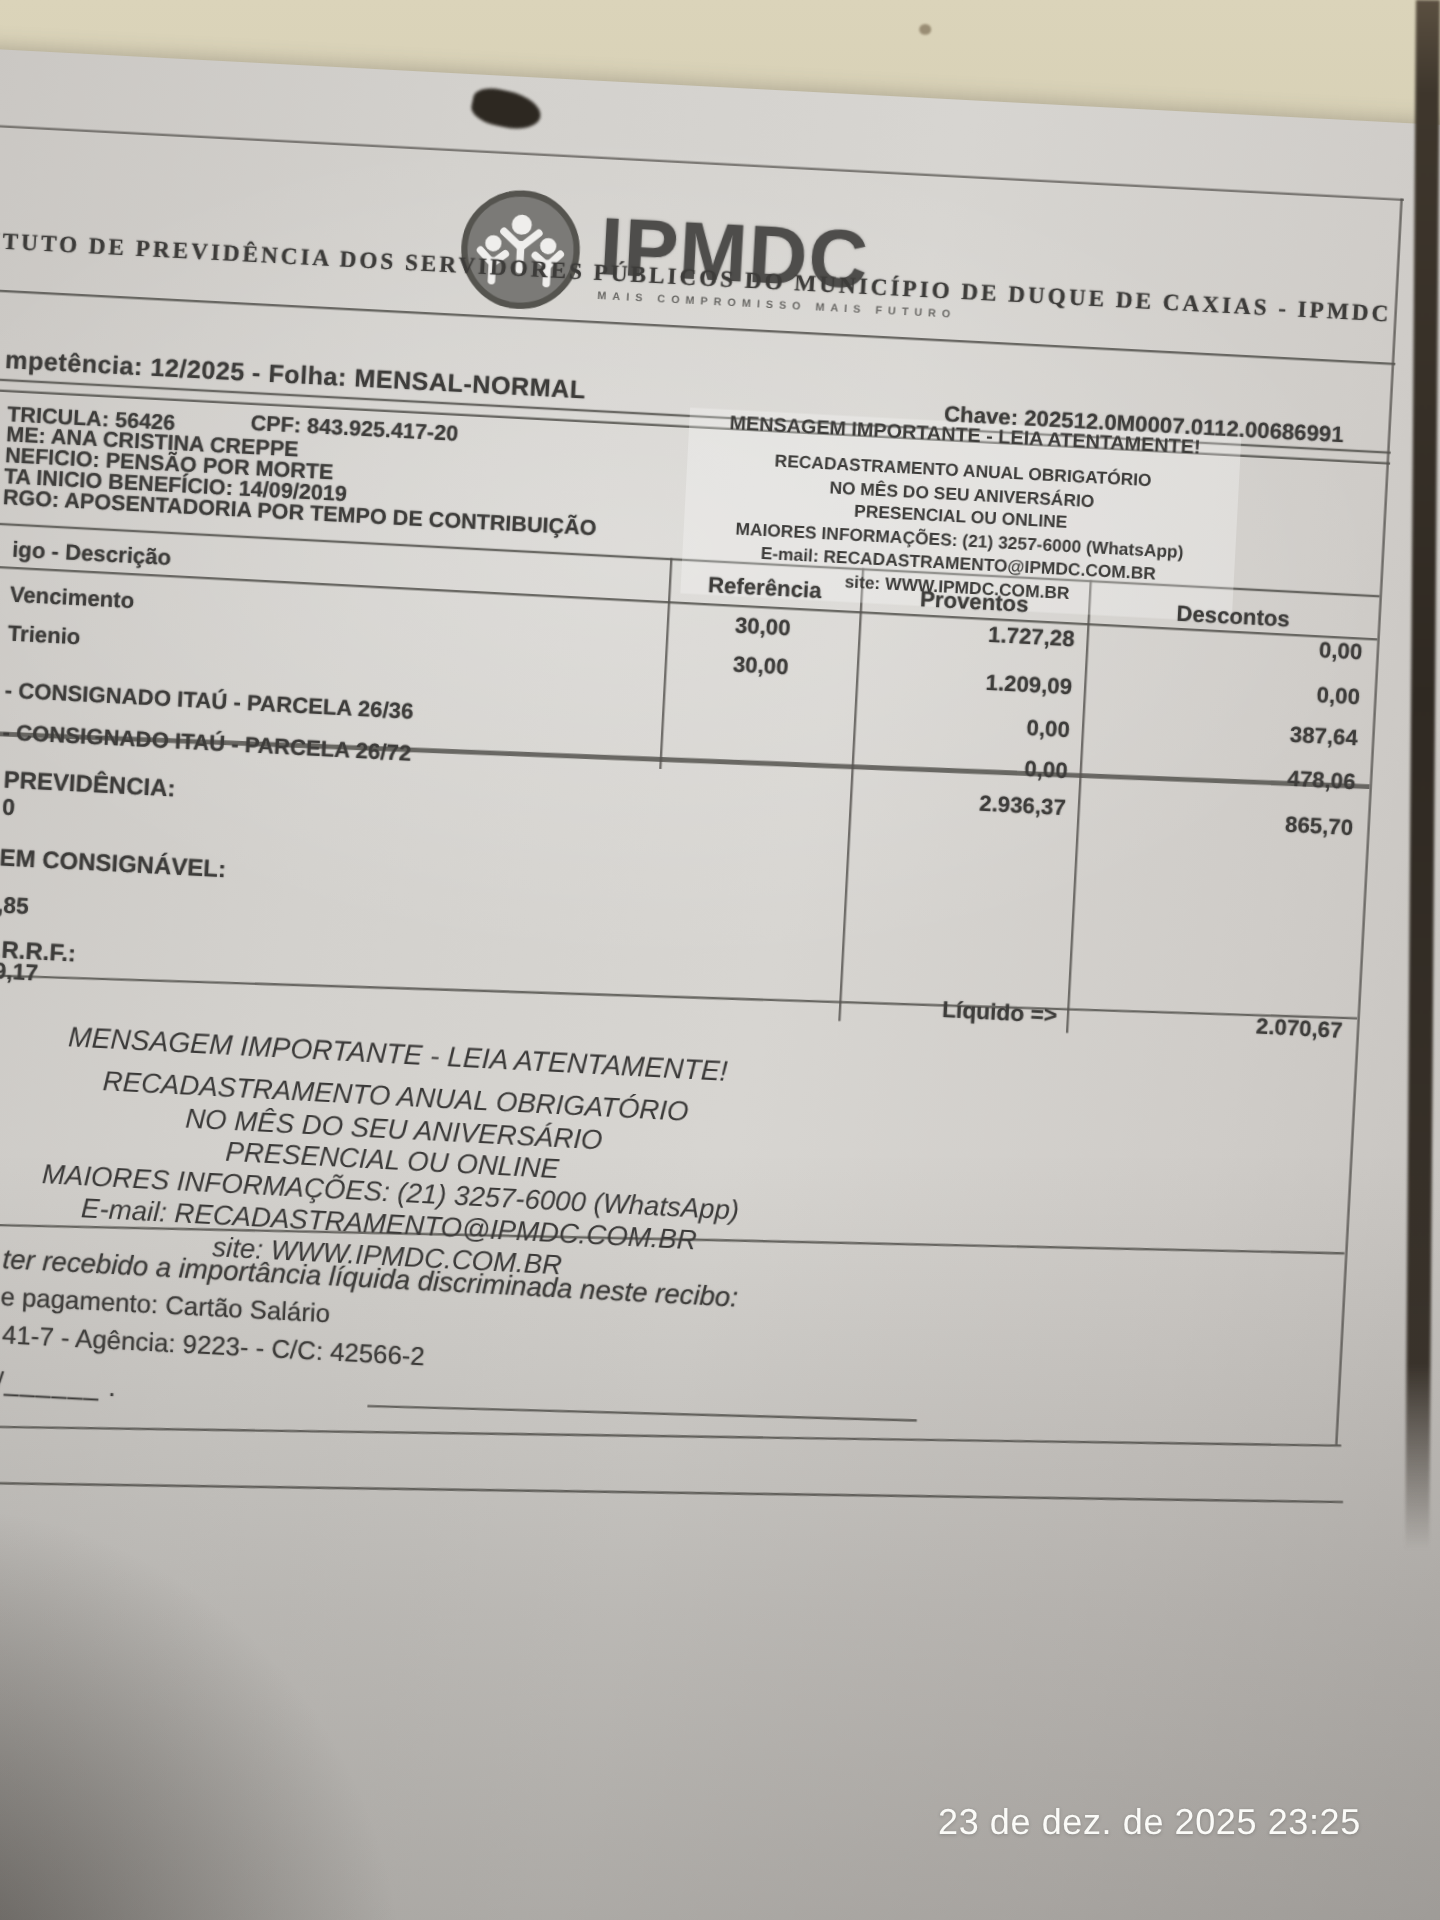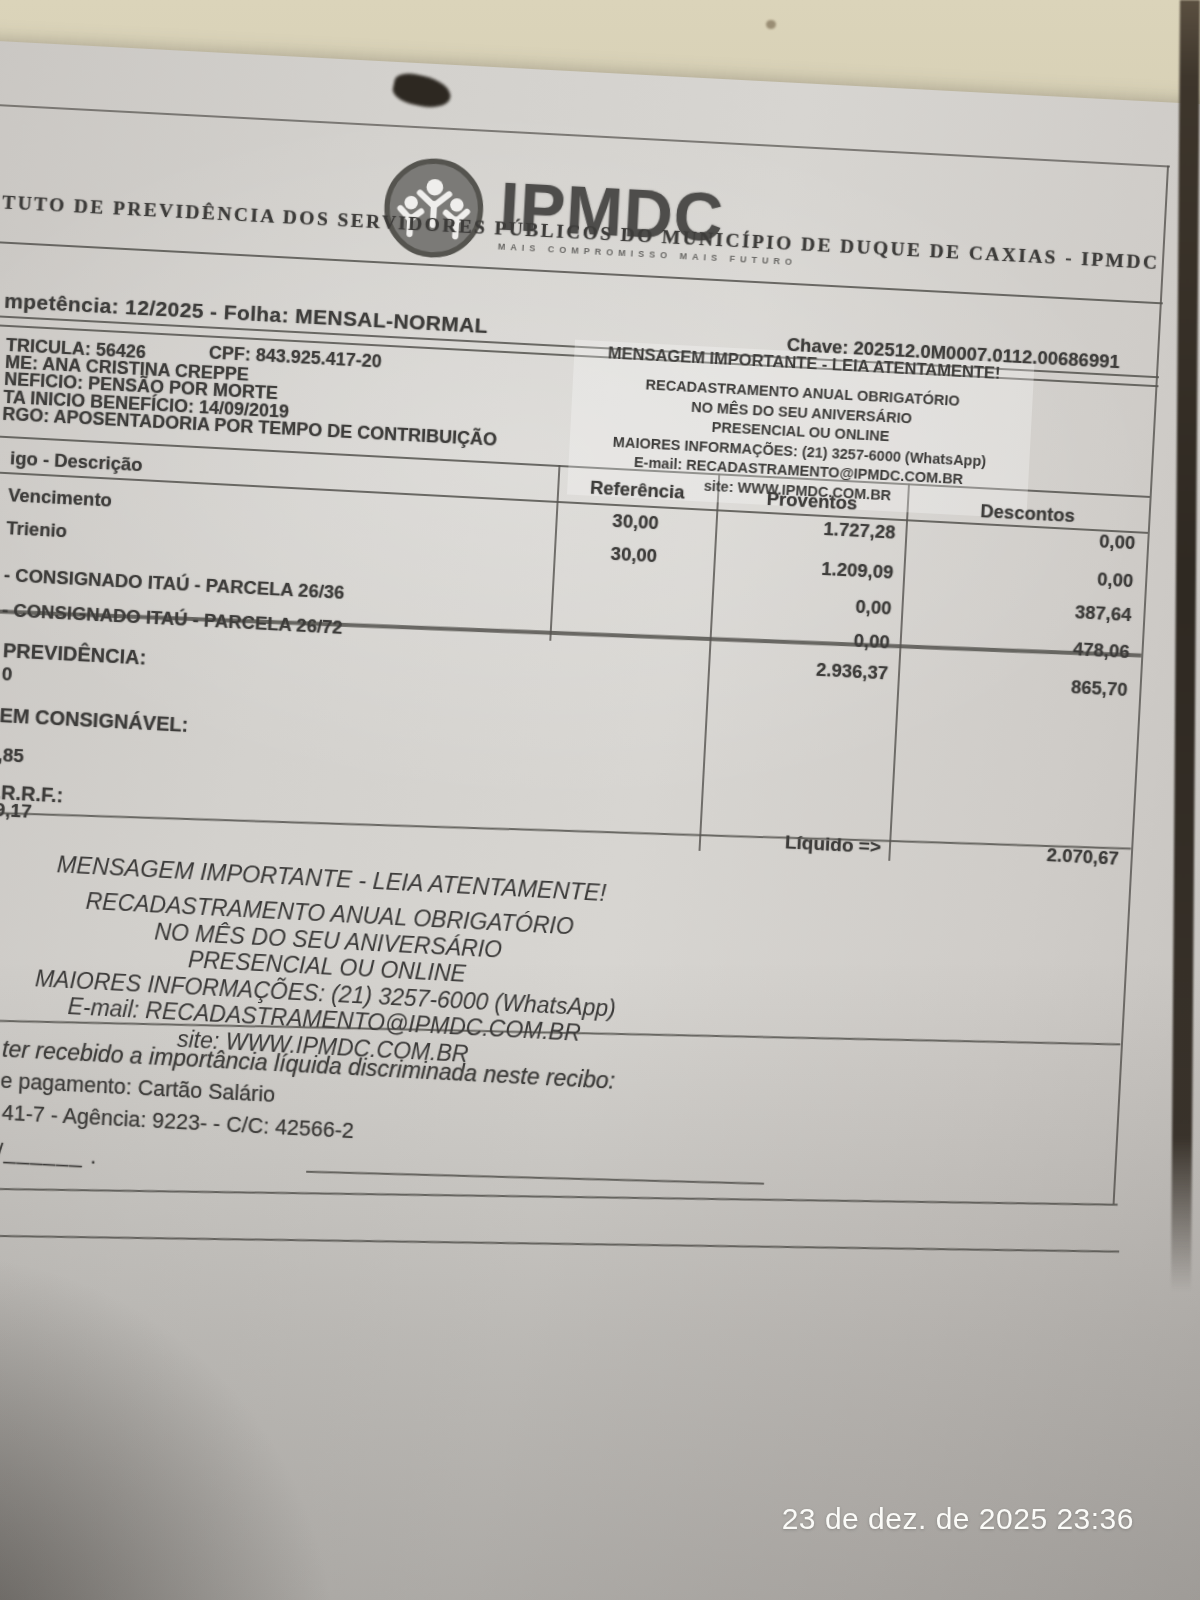--- a/index.html
+++ b/index.html
@@ -249,14 +249,14 @@
       <div id="sig"></div>
 
     </div>
   </div>
 
   <div class="notch"></div>
   <div class="edge-strip"></div>
   <div class="shadow-bl"></div>
   <div class="shade-bottom"></div>
 
-  <div class="timestamp">23 de dez. de 2025 23:36</div>
+  <div class="timestamp">23 de dez. de 2025 23:25</div>
 </div>
 
 </body></html>

